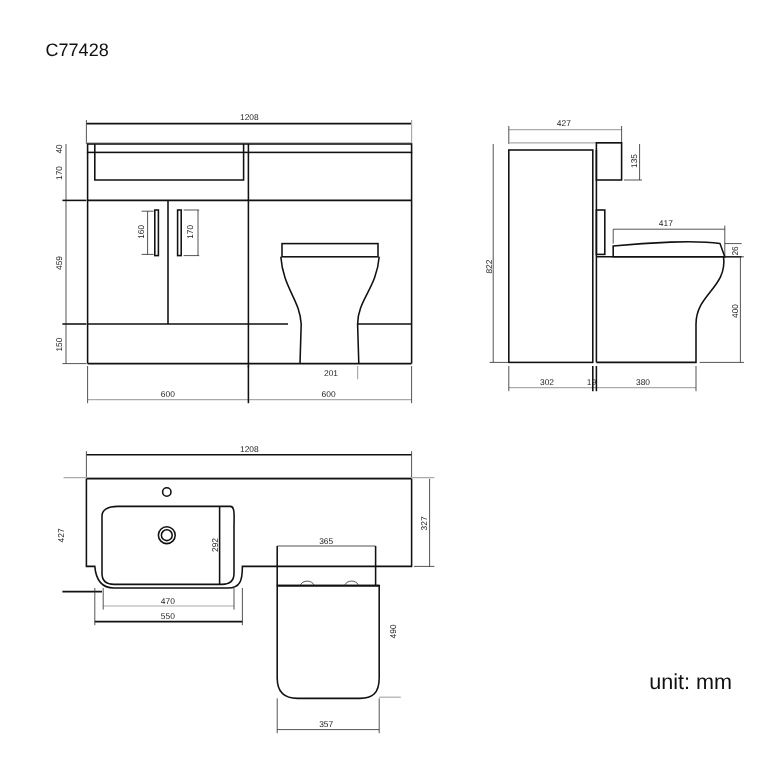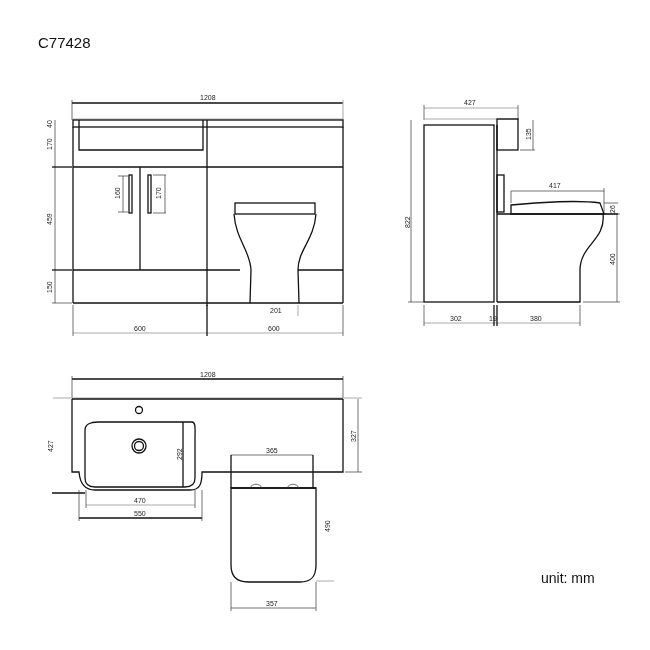--- a/index.html
+++ b/index.html
@@ -1,18 +1,18 @@
 <!DOCTYPE html>
 <html><head>
 <meta charset="utf-8">
 <style>
   html,body{margin:0;padding:0;background:#fff;}
   #page{position:relative;width:650px;height:650px;background:#fff;overflow:hidden;font-family:"Liberation Sans",sans-serif;}
   .code{position:absolute;left:38px;top:34px;font-size:15px;color:#111;}
-  .unit{position:absolute;left:541px;top:570px;font-size:14px;color:#111;}
+  .unit{position:absolute;left:541px;top:558px;font-size:18px;color:#111;}
   svg{position:absolute;left:0;top:0;}
   .dim{font-family:"Liberation Sans",sans-serif;font-size:7px;fill:#222;}
   .ln{stroke:#111;stroke-width:1.3;fill:none;}
   .thin{stroke:#333;stroke-width:0.7;fill:none;}
   .grey{stroke:#aaa;stroke-width:1;fill:none;}
 </style>
 </head>
 <body>
 
 <div id="page">

